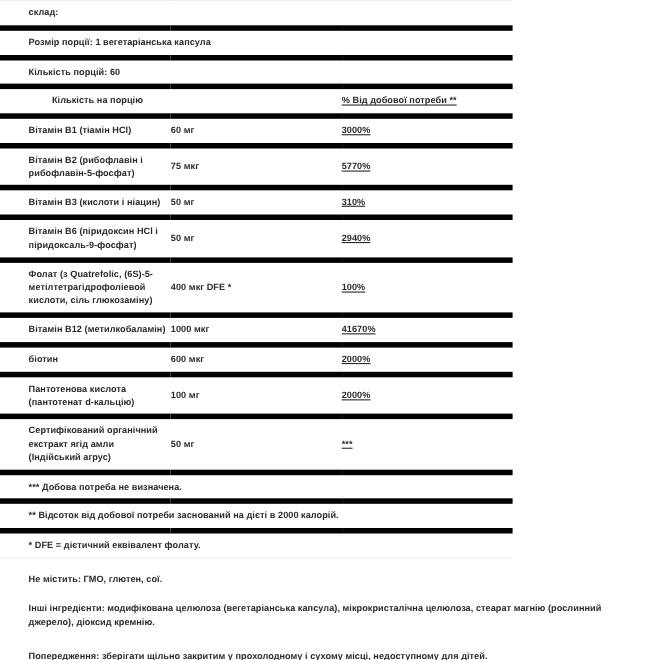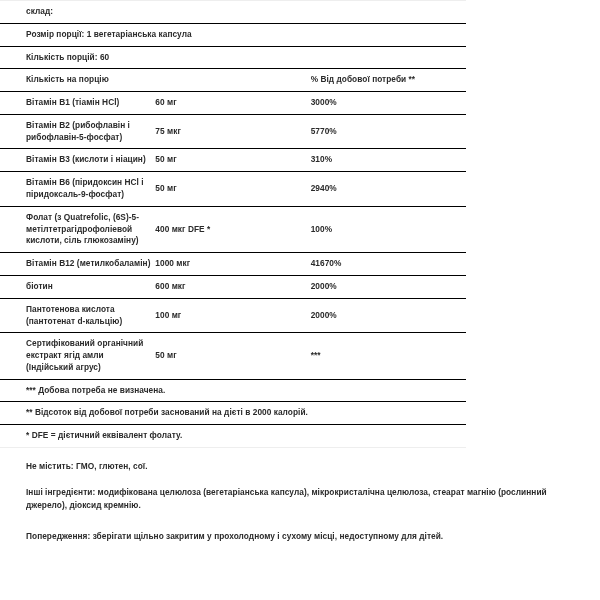--- a/index.html
+++ b/index.html
@@ -23,49 +23,51 @@
   }
 
   
   .sf-table {
     width: 466px;
     border-collapse: collapse;
     table-layout: fixed;
     margin: 0;
   }
   .sf-table tr {
-    border-top: 1px solid #000000;
+    border-top: 5px solid #000000;
   }
   .sf-table td {
     padding: 5px 4px 5px 0;
     vertical-align: middle;
     font-size: 8.3px;
     font-weight: bold;
     line-height: 1.42;
     letter-spacing: 0.05px;
     color: #2a2a2a;
   }
   .sf-table td.c-name {
     width: 124px;
     padding-left: 26px;
   }
   .sf-table td.c-amount {
     width: 65px;
   }
   .sf-table td.c-dv {
     width: 251px;
+    text-decoration: underline;
   }
   .sf-table td.c-full {
     padding-left: 26px;
   }
   .sf-table tr.hdr td {
     vertical-align: top;
   }
   .sf-table tr.hdr td.c-name {
     vertical-align: middle;
+    text-align: center;
   }
   .sf-table tr.first {
     border-top: 1px solid #eeeeee;
   }
   .stars {
     letter-spacing: 1px;
   }
 
   
   .footer {

